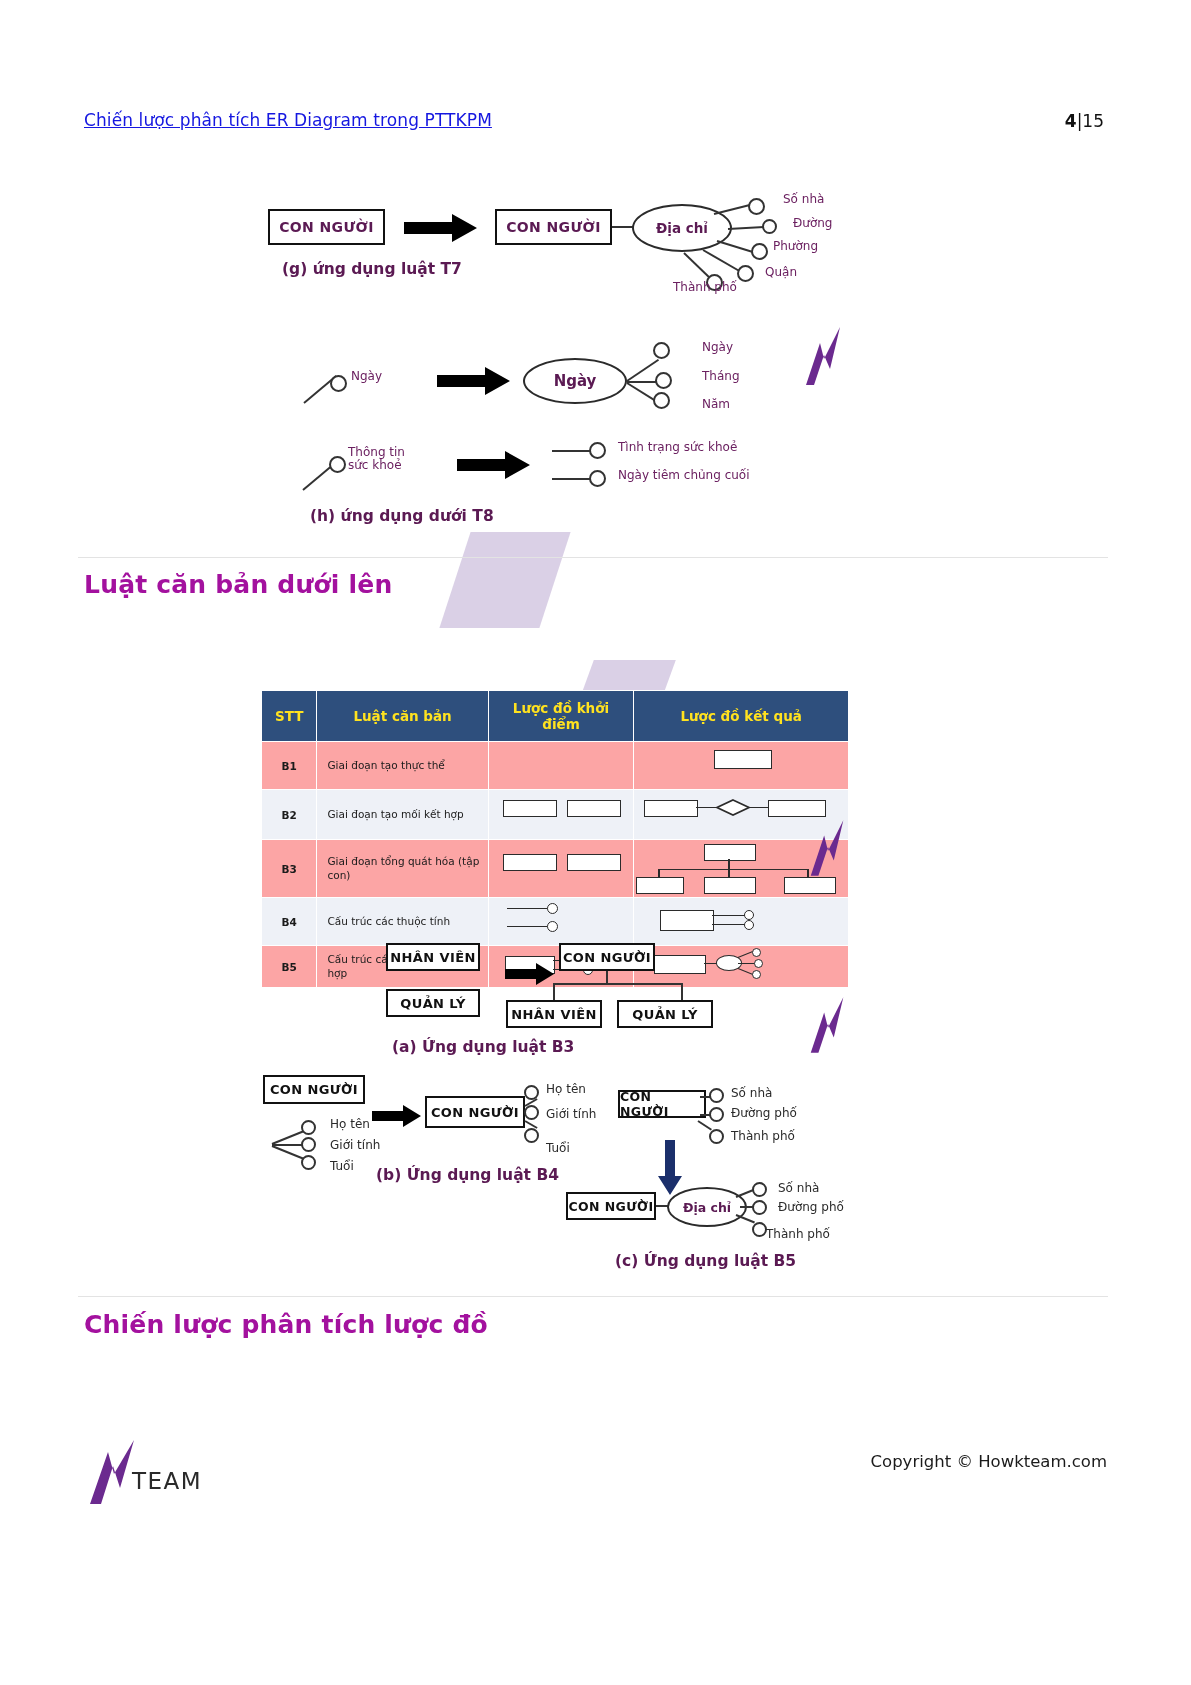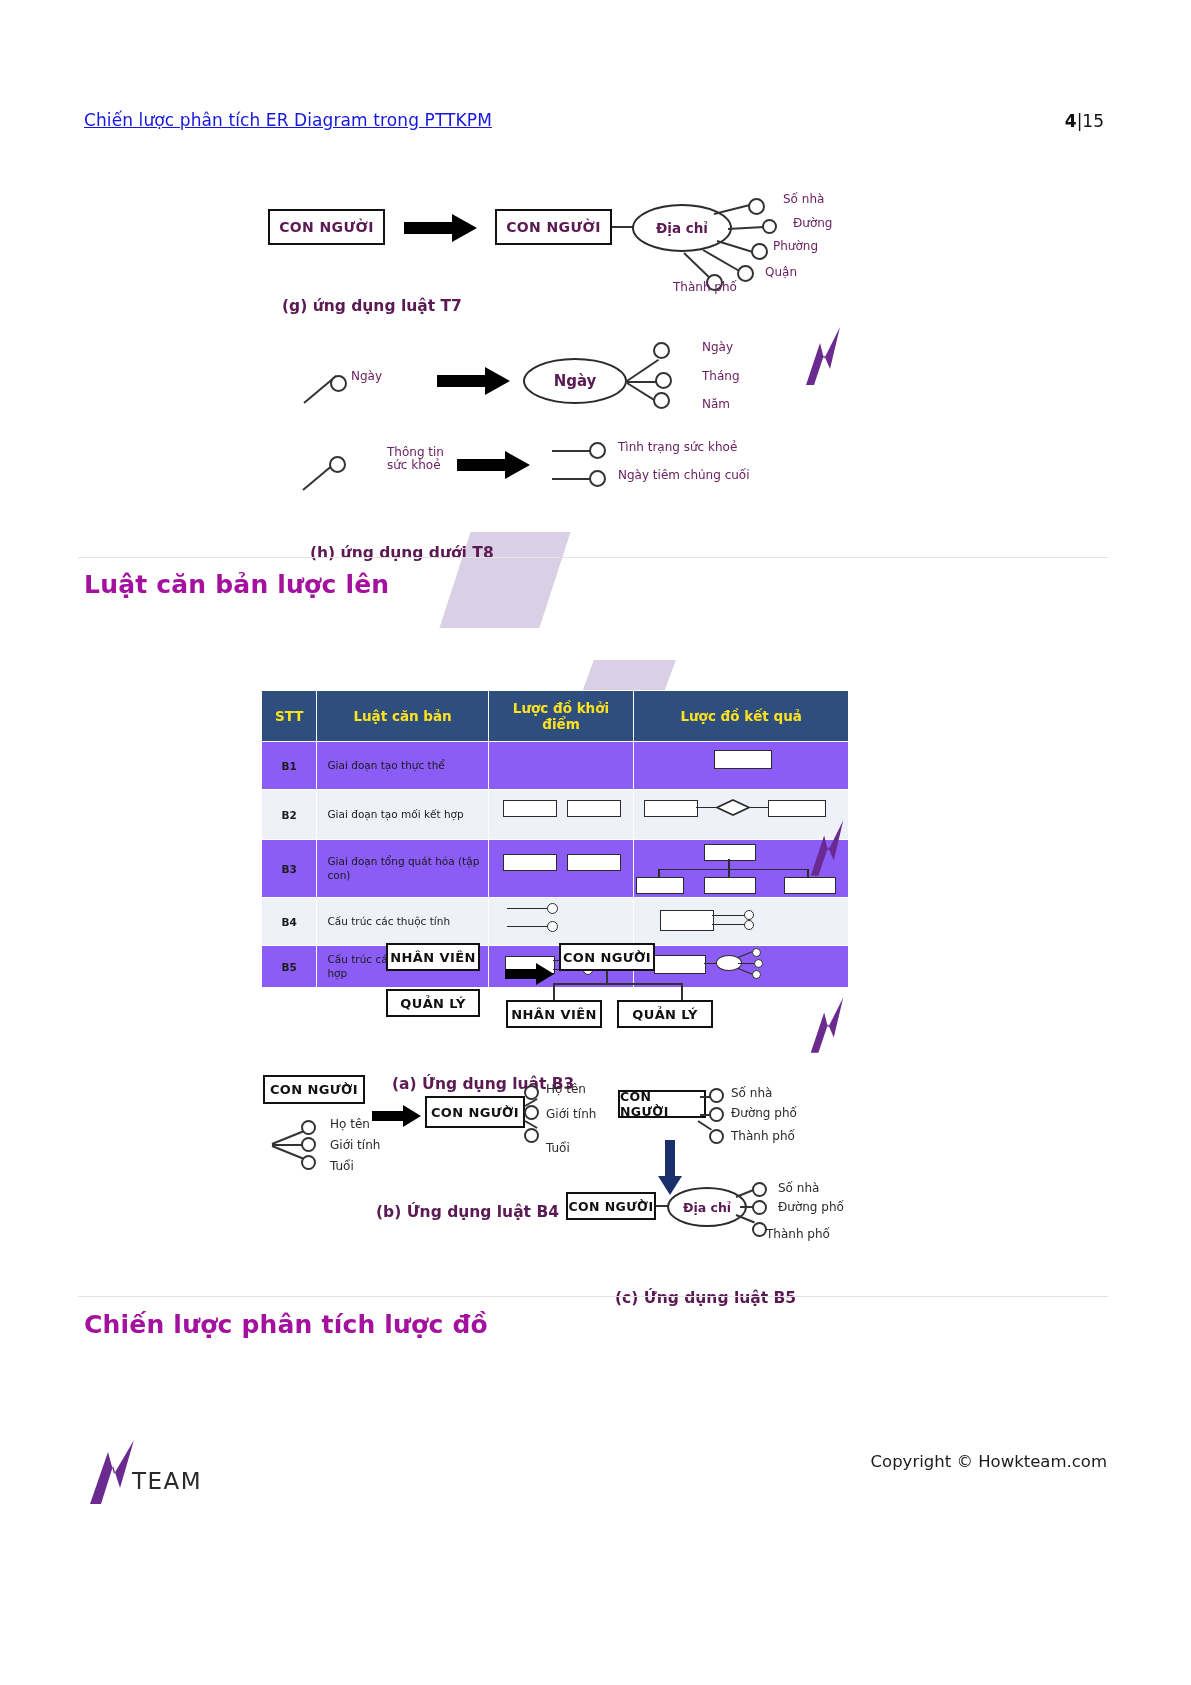--- a/index.html
+++ b/index.html
@@ -17,36 +17,36 @@
   .h2{position:absolute;font-size:25px;color:#a3119e;font-weight:600;letter-spacing:.2px;white-space:nowrap;}
 
   
   .ent{position:absolute;border:2px solid #111;background:#fff;display:flex;align-items:center;justify-content:center;
        font-weight:bold;letter-spacing:.4px;color:#5b1a53;box-sizing:border-box;}
   .ent.plain{color:#111;}
   .ell{position:absolute;border:2px solid #2b2b2b;border-radius:50%;background:#fff;display:flex;align-items:center;
        justify-content:center;font-weight:bold;color:#5b1a53;box-sizing:border-box;}
   .lab{position:absolute;color:#6b2060;font-size:12px;white-space:nowrap;line-height:1.12;}
   .lab.dk{color:#2a2a2a;}
-  .cap{position:absolute;color:#5b1a53;font-weight:bold;font-size:15.5px;white-space:nowrap;margin-top:37px;}
+  .cap{position:absolute;color:#5b1a53;font-weight:bold;font-size:15.5px;white-space:nowrap;}
   .line{position:absolute;background:#333;height:2px;transform-origin:0 50%;}
   .circ{position:absolute;border:2px solid #333;border-radius:50%;background:#fff;box-sizing:border-box;}
   .arw{position:absolute;}
   .arw svg{display:block;}
 
   
   .wm{position:absolute;background:#cdc0dd;opacity:.75;}
   .kt{position:absolute;color:#6b2a8f;font-weight:bold;}
 
   
   .tbl{position:absolute;left:261px;top:690px;width:588px;border-collapse:collapse;}
   .tbl th{background:#2e4f7d;color:#ffe21f;font-size:13.5px;font-weight:bold;padding:9px 4px;
           border:1px solid #ffffff;text-align:center;}
   .tbl td{border:1px solid #ffffff;font-size:10.5px;color:#1b1b1b;vertical-align:middle;position:relative;}
-  .tbl tr.odd td{background:#8b5cf6;}
+  .tbl tr.odd td{background:#fca5a5;}
   .tbl tr.even td{background:#eef1f7;}
   .c-stt{width:48px;text-align:center;font-weight:bold;font-size:11px;}
   .c-rule{width:170px;padding-left:10px;line-height:1.25;}
   .c-mini{width:145px;}
   .c-res{width:220px;}
   .minibox{position:absolute;border:1.6px solid #2b2b2b;background:#fff;}
   .miniline{position:absolute;background:#2b2b2b;height:1.4px;}
   .minicirc{position:absolute;border:1.4px solid #2b2b2b;border-radius:50%;background:#fff;box-sizing:border-box;}
 
   
@@ -128,21 +128,21 @@
     <div class="lab" style="left:702px;top:370px;">Tháng</div>
 
     <div class="line" style="left:627px;top:382px;width:38px;transform:rotate(32deg);"></div>
     <div class="circ" style="left:653px;top:392px;width:17px;height:17px;"></div>
     <div class="lab" style="left:702px;top:398px;">Năm</div>
   </div>
 
   <div>
     <div class="line" style="left:303px;top:489px;width:44px;transform:rotate(-40deg);"></div>
     <div class="circ" style="left:329px;top:456px;width:17px;height:17px;"></div>
-    <div class="lab" style="left:348px;top:446px;margin-left:39px;">
+    <div class="lab" style="left:348px;top:446px;">
       <span>Thông tin</span><br>
       <span>sức khoẻ</span>
     </div>
 
     <div class="arw" style="left:457px;top:450px;">
       <svg width="74" height="30" viewBox="0 0 74 30">
           <path d="M0 9 L48 9 L48 1 L73 15 L48 29 L48 21 L0 21 Z" fill="#000"></path>
         </svg>
     </div>
 
@@ -157,21 +157,21 @@
     <div class="cap" style="left:310px;top:507px;">(h) ứng dụng dưới T8</div>
   </div>
 
   <div class="kt" style="left:800px;top:325px;">
     <svg width="48" height="62" viewBox="0 0 48 62">
         <path d="M6 60 L20 18 L24 34 L40 2 L30 44 L24 30 L14 60 Z" fill="#6b2a8f"></path>
       </svg>
   </div>
 
   <div class="rule" style="top:557px;"></div>
-  <div class="h2" style="left:84px;top:570px;">Luật căn bản lược lên</div>
+  <div class="h2" style="left:84px;top:570px;">Luật căn bản dưới lên</div>
 
   <table class="tbl">
     <thead>
       <tr>
         <th class="c-stt">STT</th>
         <th class="c-rule">Luật căn bản</th>
         <th class="c-mini">Lược đồ khởi điểm</th>
         <th class="c-res">Lược đồ kết quả</th>
       </tr>
     </thead>

